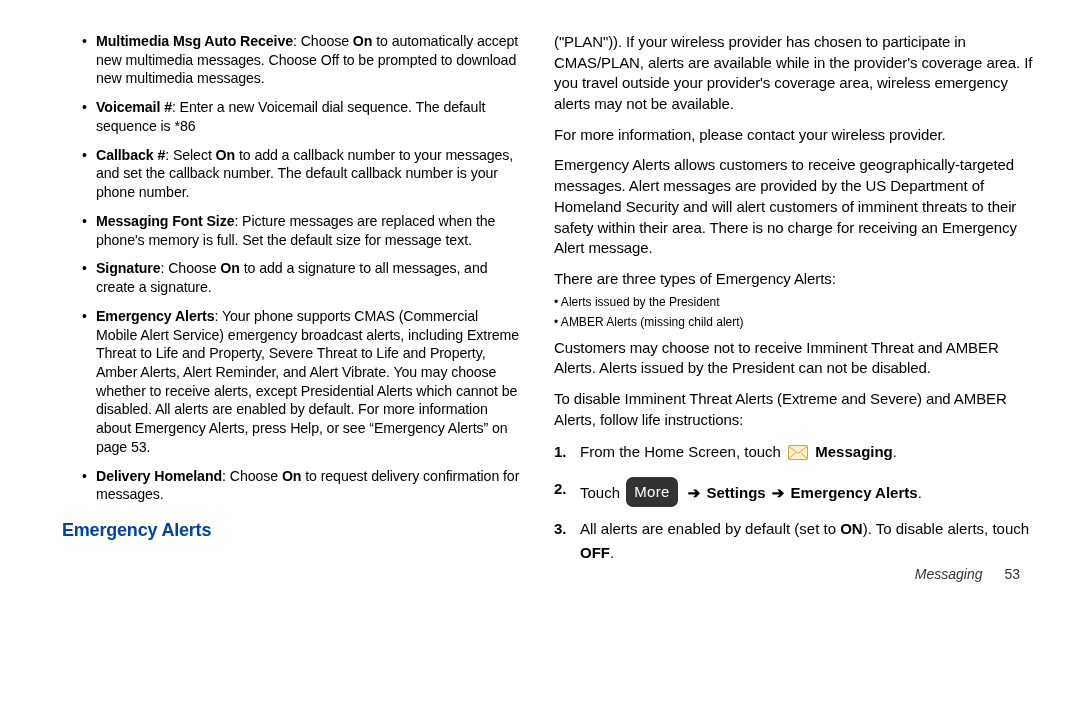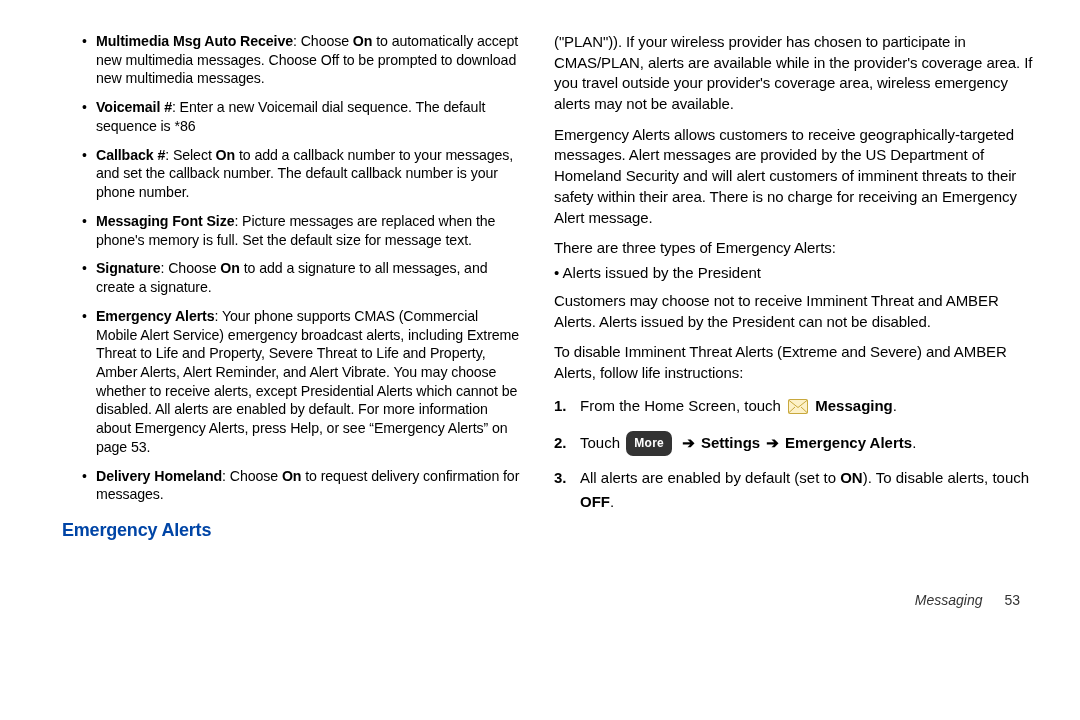--- a/index.html
+++ b/index.html
@@ -62,21 +62,21 @@
   .p {
     margin: 0 0 10px 0;
     line-height: 1.38;
     font-size: 15px;
     letter-spacing: -0.1px;
   }
   .sub-bullets {
     margin: 0 0 8px 0;
     padding-left: 0;
     list-style: none;
-    font-size: 15px;
+    font-size: 12px;
   }
   .sub-bullets li {
     margin-bottom: 4px;
     line-height: 1.34;
   }
   ol.steps {
     margin: 0;
     padding-left: 0;
     list-style: none;
     counter-reset: step;
@@ -98,36 +98,36 @@
   }
   .msg-icon {
     display: inline-block;
     vertical-align: -3px;
     margin: 0 3px;
   }
   .more-btn {
     display: inline-block;
     background: #333;
     color: #fff;
-    font-size: 12px;
-    font-weight: 700;
+    font-size: 15px;
+    font-weight: 400;
     padding: 3px 8px;
     border-radius: 7px;
     vertical-align: 1px;
     margin: 0 4px 0 2px;
     letter-spacing: 0.3px;
   }
   .arrow {
     font-weight: 700;
     margin: 0 2px;
   }
   .footer {
     position: absolute;
     right: 60px;
-    bottom: 4px;
+    bottom: 30px;
     font-style: italic;
     font-size: 14px;
     color: #333;
   }
   .footer .pnum {
     font-style: normal;
     margin-left: 18px;
   }
   .narrow { letter-spacing: -0.25px; }
 </style>
@@ -160,24 +160,26 @@
         <li>
           <span class="b">Delivery Homeland</span><span>: Choose </span><span class="b">On</span><span> to request delivery confirmation for messages.</span>
         </li>
       </ul>
 
       <div class="section-title">Emergency Alerts</div>
     </div>
 
     <div class="col col-right">
       <p class="p">("PLAN")). If your wireless provider has chosen to participate in CMAS/PLAN, alerts are available while in the provider's coverage area. If you travel outside your provider's coverage area, wireless emergency alerts may not be available.</p>
+      <p class="p">For more information, please contact your wireless provider.</p>
       <p class="p">Emergency Alerts allows customers to receive geographically-targeted messages. Alert messages are provided by the US Department of Homeland Security and will alert customers of imminent threats to their safety within their area. There is no charge for receiving an Emergency Alert message.</p>
       <p class="p" style="margin-bottom:4px">There are three types of Emergency Alerts:</p>
       <ul class="sub-bullets">
         <li>• Alerts issued by the President</li>
+        <li>• AMBER Alerts (missing child alert)</li>
       </ul>
       <p class="p">Customers may choose not to receive Imminent Threat and AMBER Alerts. Alerts issued by the President can not be disabled.</p>
       <p class="p">To disable Imminent Threat Alerts (Extreme and Severe) and AMBER Alerts, follow life instructions:</p>
 
       <ol class="steps">
         <li>
           <span>From the Home Screen, touch </span>
           <span class="msg-icon">
             <svg width="20" height="15" viewBox="0 0 20 15">
               <rect x="0.5" y="0.5" width="19" height="14" rx="1.5" fill="#fdf1c8" stroke="#c8a83d" stroke-width="1"></rect>

